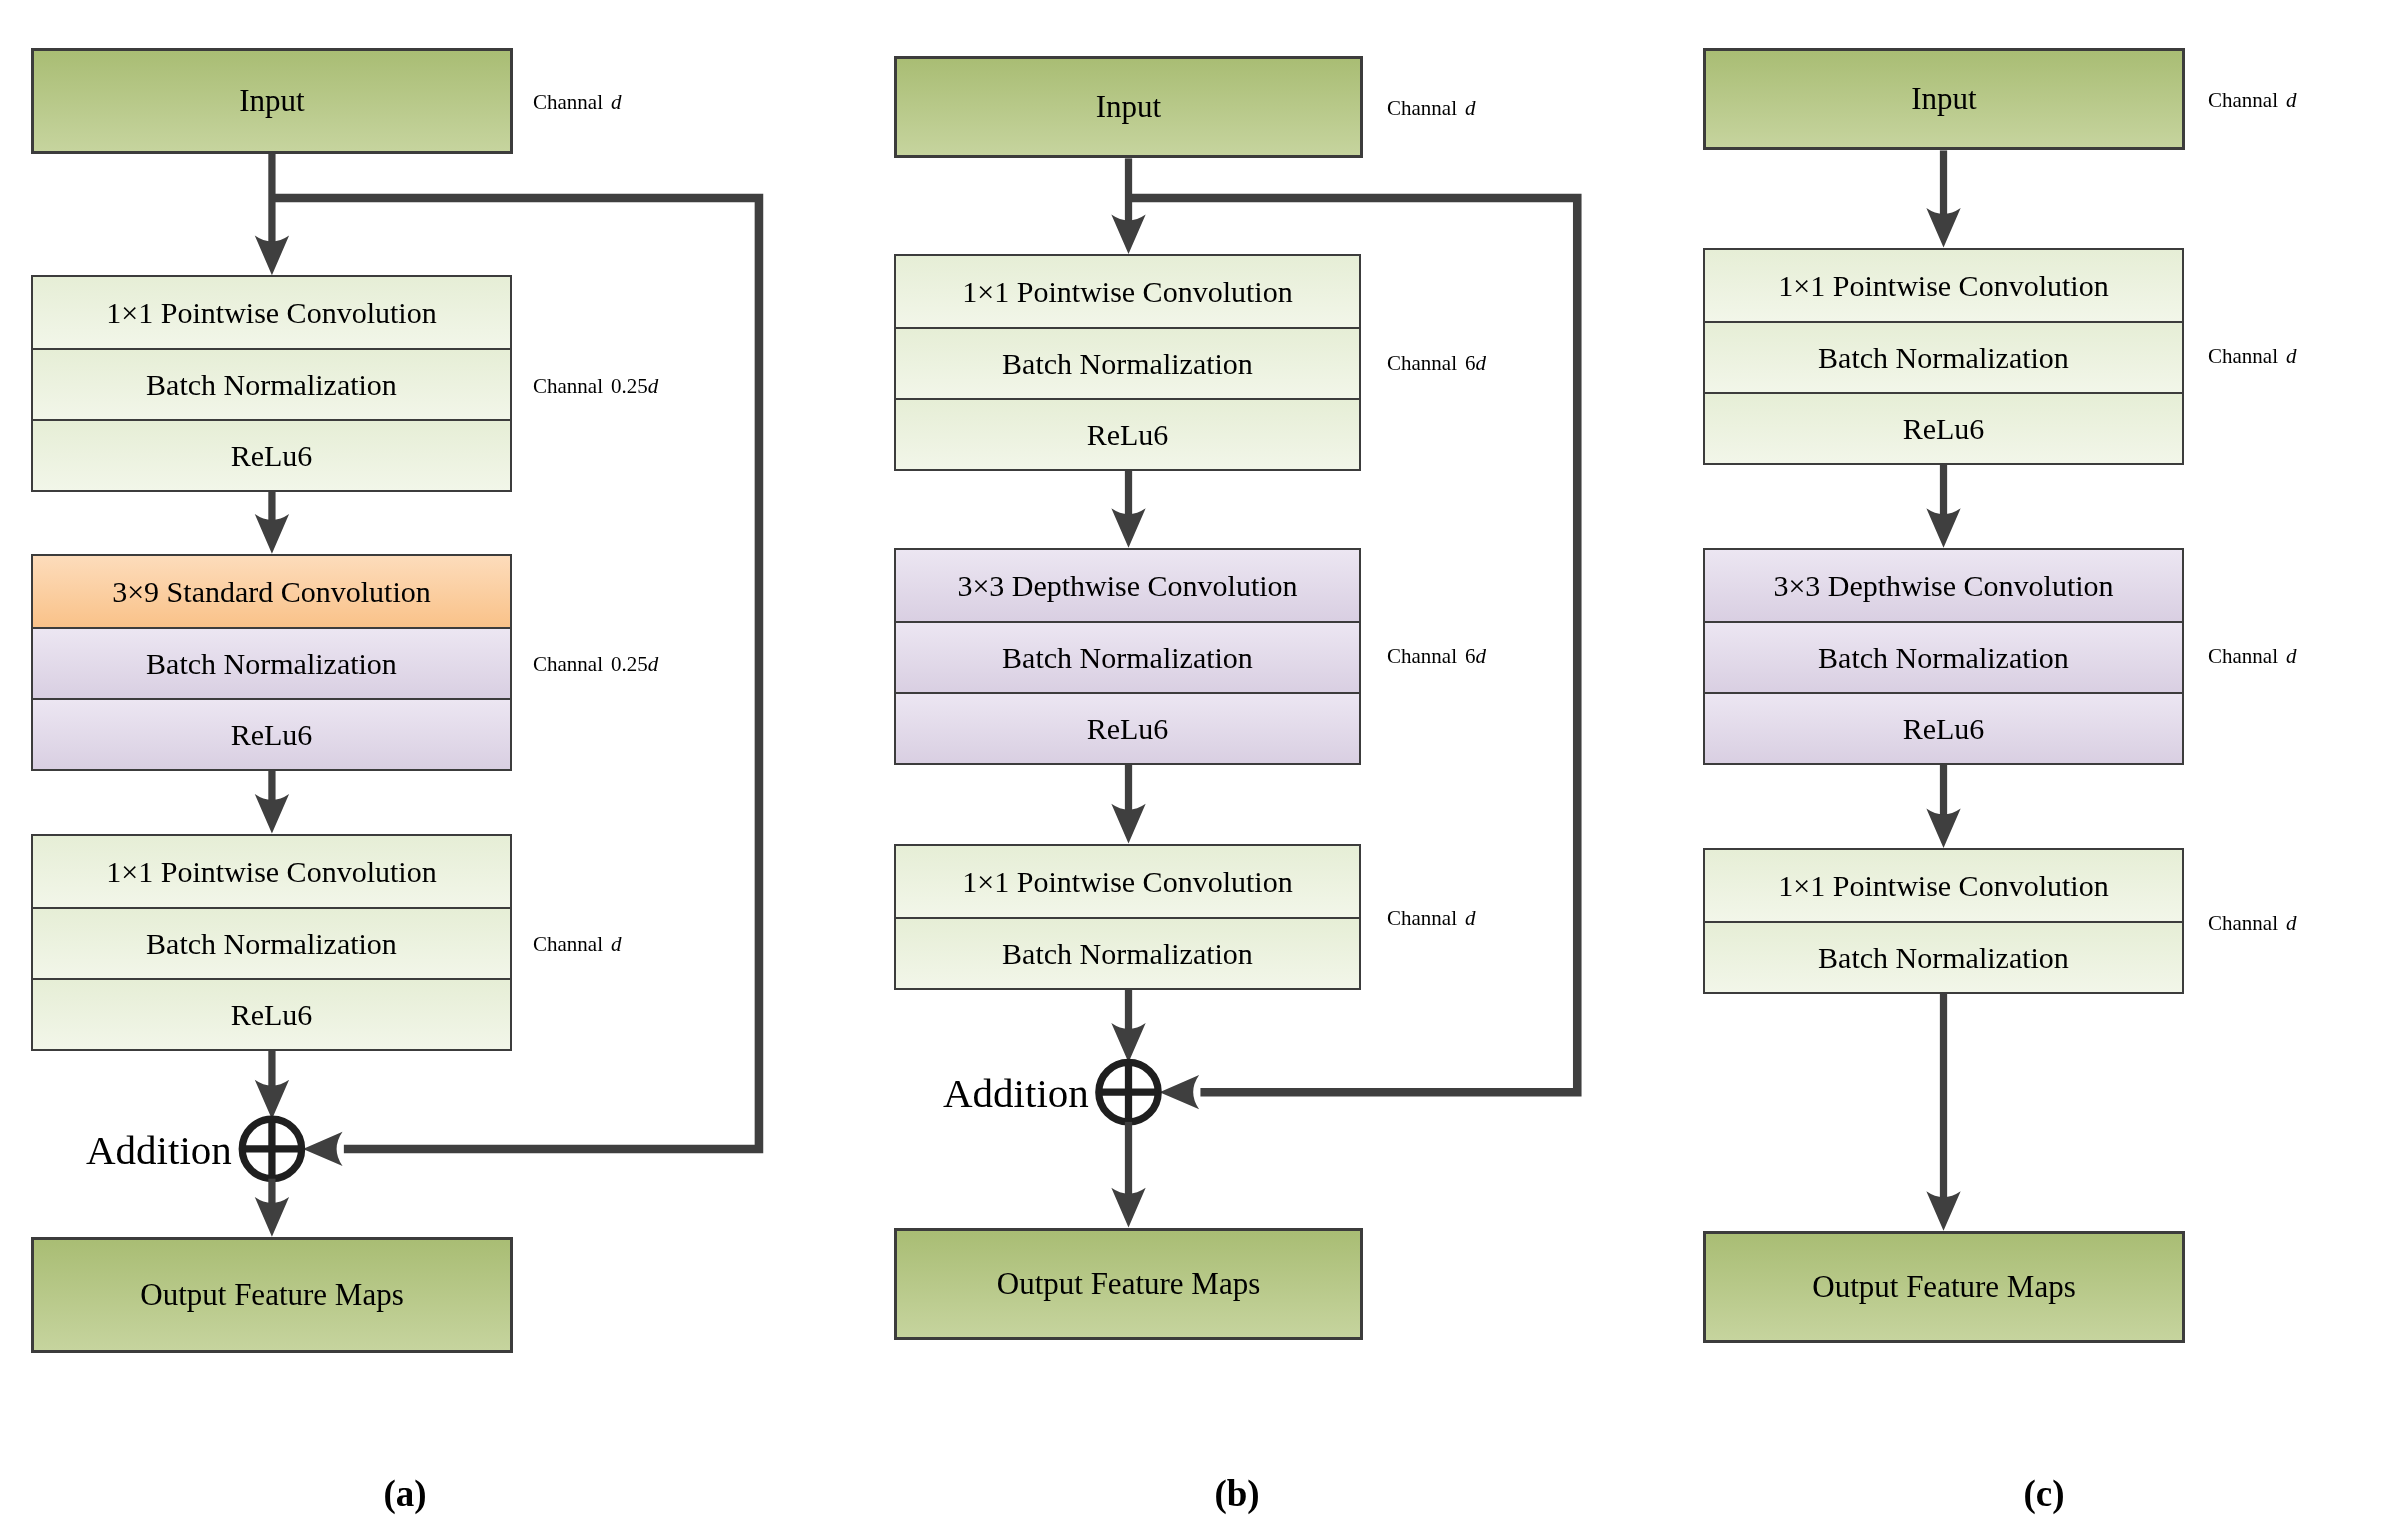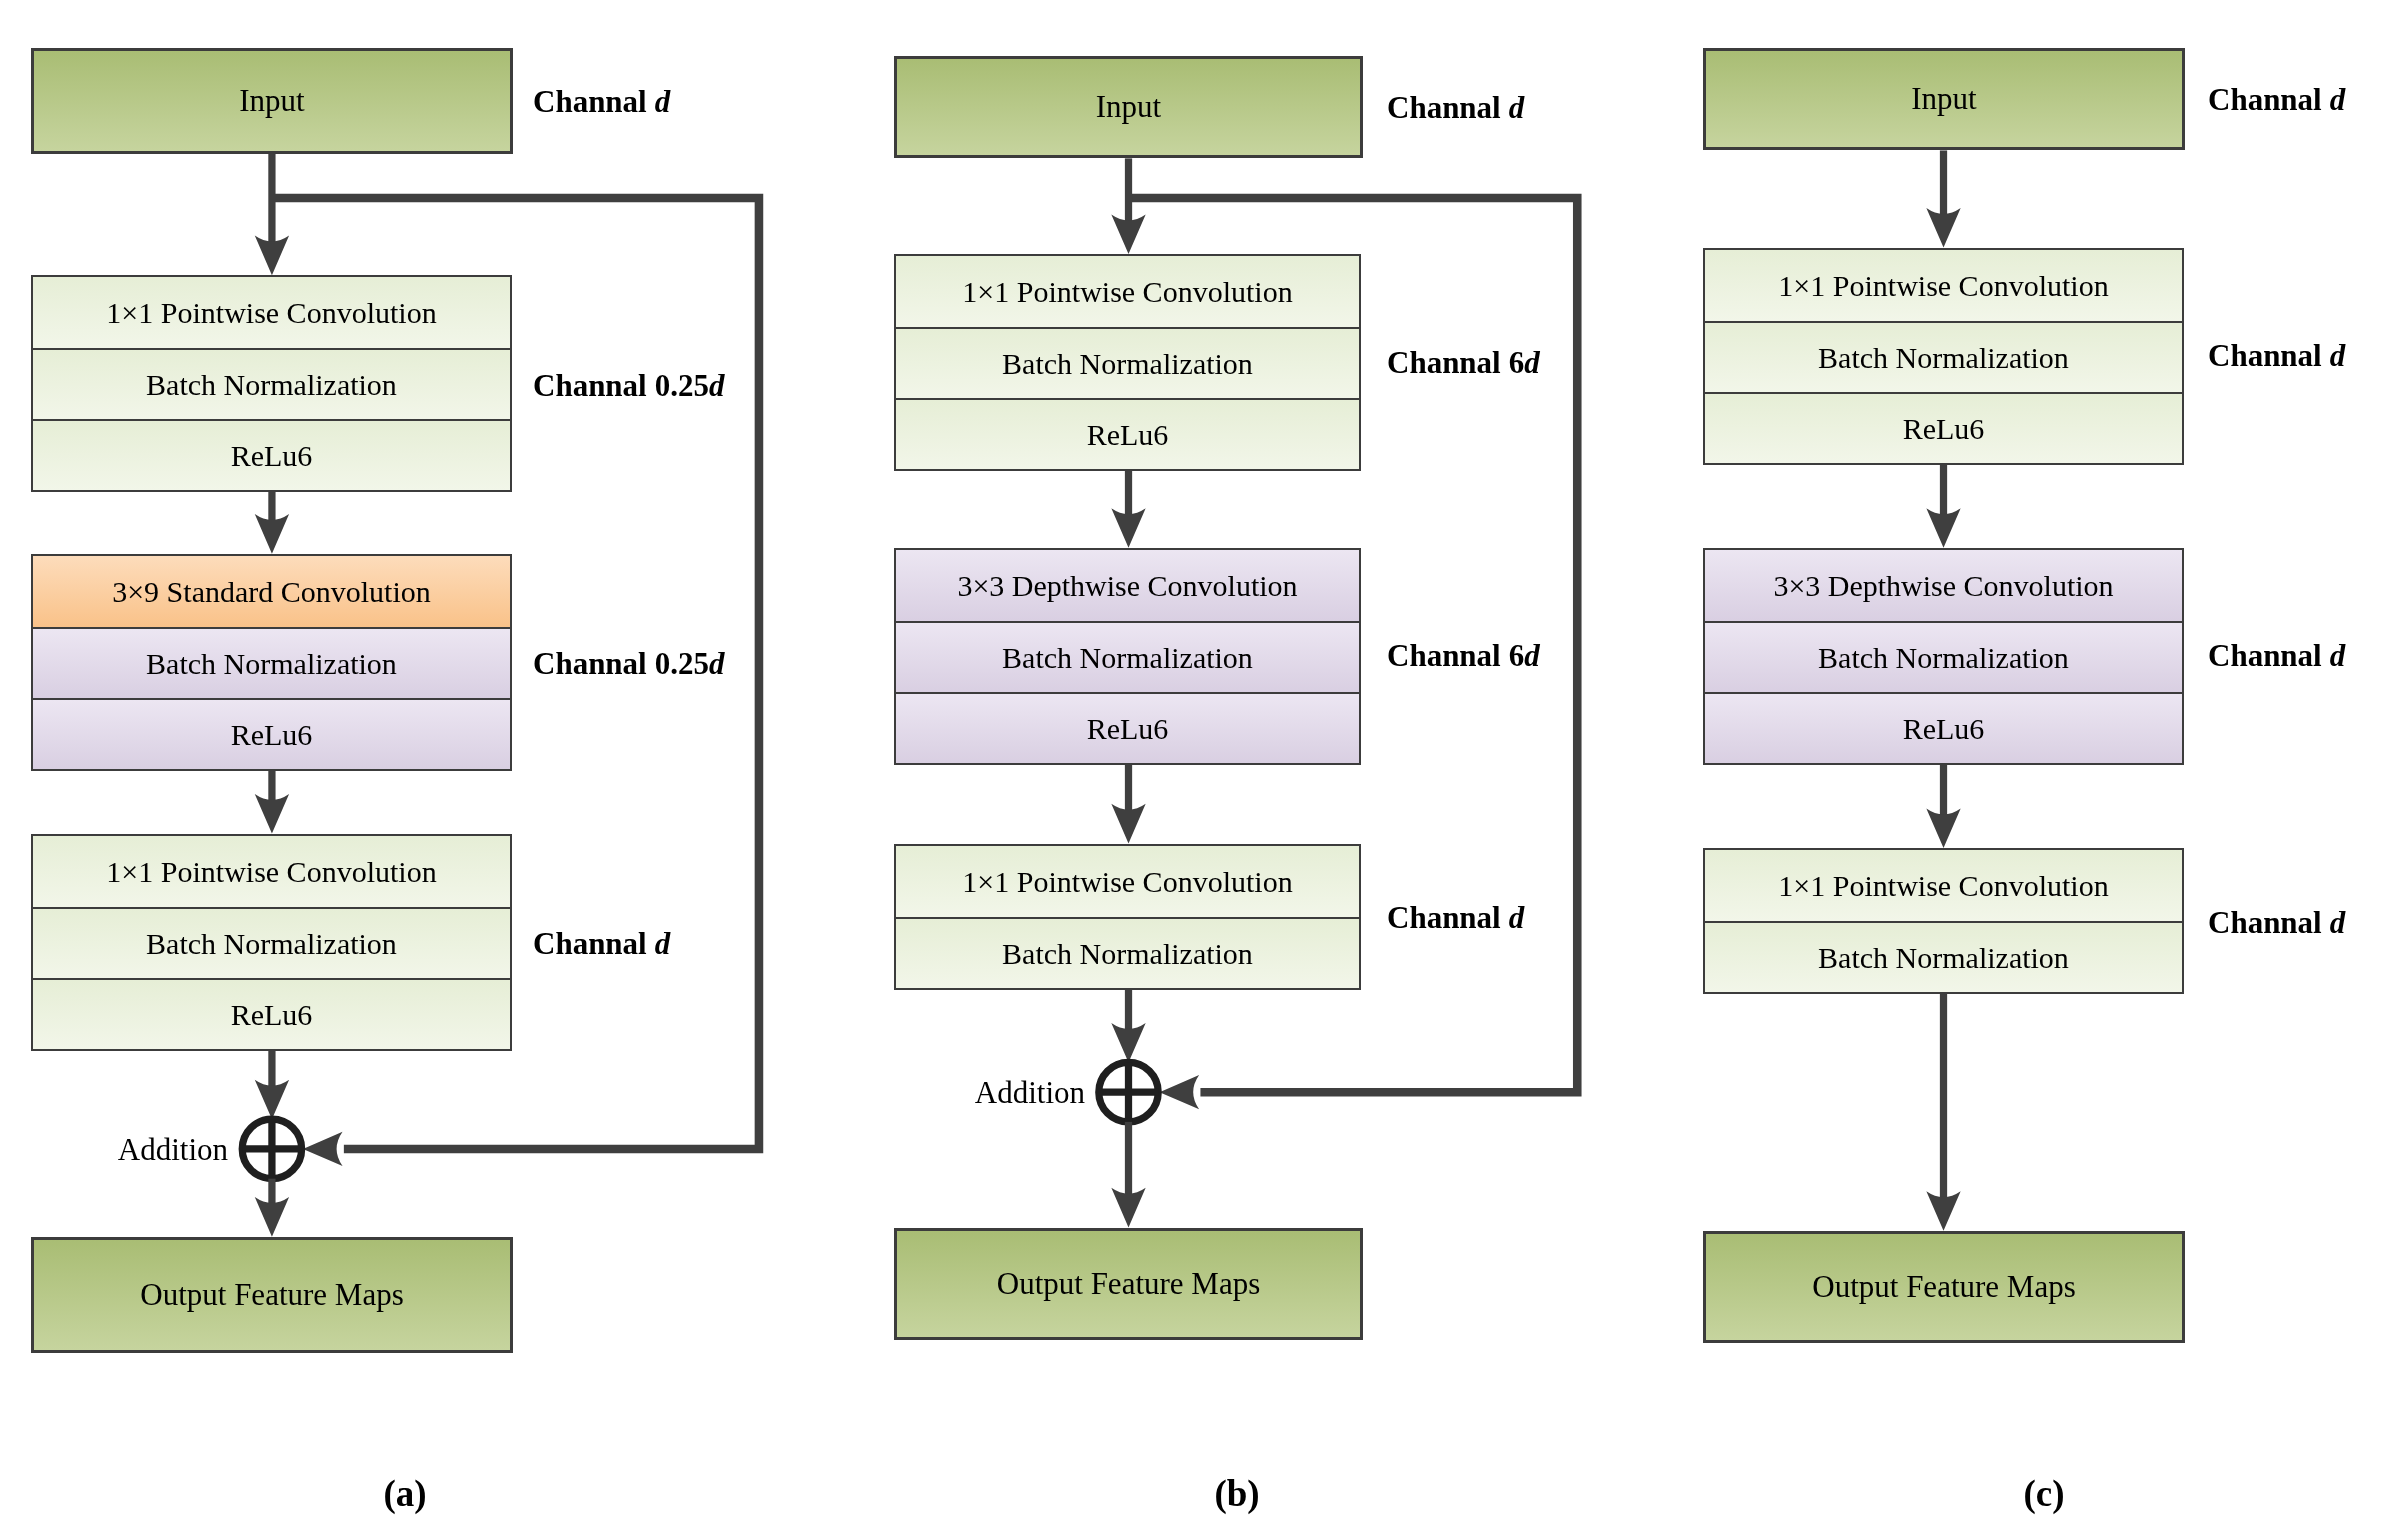--- a/index.html
+++ b/index.html
@@ -39,28 +39,27 @@
     box-sizing:border-box; height:71px; width:100%;
     display:flex;align-items:center;justify-content:center;
     font-size:30px; text-align:center; white-space:nowrap;
   }
   .row + .row{border-top:2.6px solid var(--border);}
   .row.green {background:linear-gradient(180deg,var(--row-green-top),var(--row-green-bottom));}
   .row.orange{background:linear-gradient(180deg,var(--row-orange-top),var(--row-orange-bottom));}
   .row.purple{background:linear-gradient(180deg,var(--row-purple-top),var(--row-purple-bottom));}
 
   .chan{
-    position:absolute; z-index:2; font-size:31px; line-height:32px;
+    position:absolute; z-index:2; font-size:21px; line-height:32px;
     white-space:nowrap;
-    font-weight:bold;
   }
   .chan .prefix{margin-right:8px;}
   .chan .var{font-style:italic;}
   .addition-label{
-    position:absolute; z-index:2; font-size:31px; line-height:32px;
+    position:absolute; z-index:2; font-size:41px; line-height:32px;
     text-align:right; white-space:nowrap;
   }
   .caption{
     position:absolute; z-index:2; font-size:37px; line-height:38px;
     font-weight:bold; text-align:center;
   }
 </style>
 </head>
 <body>
 

